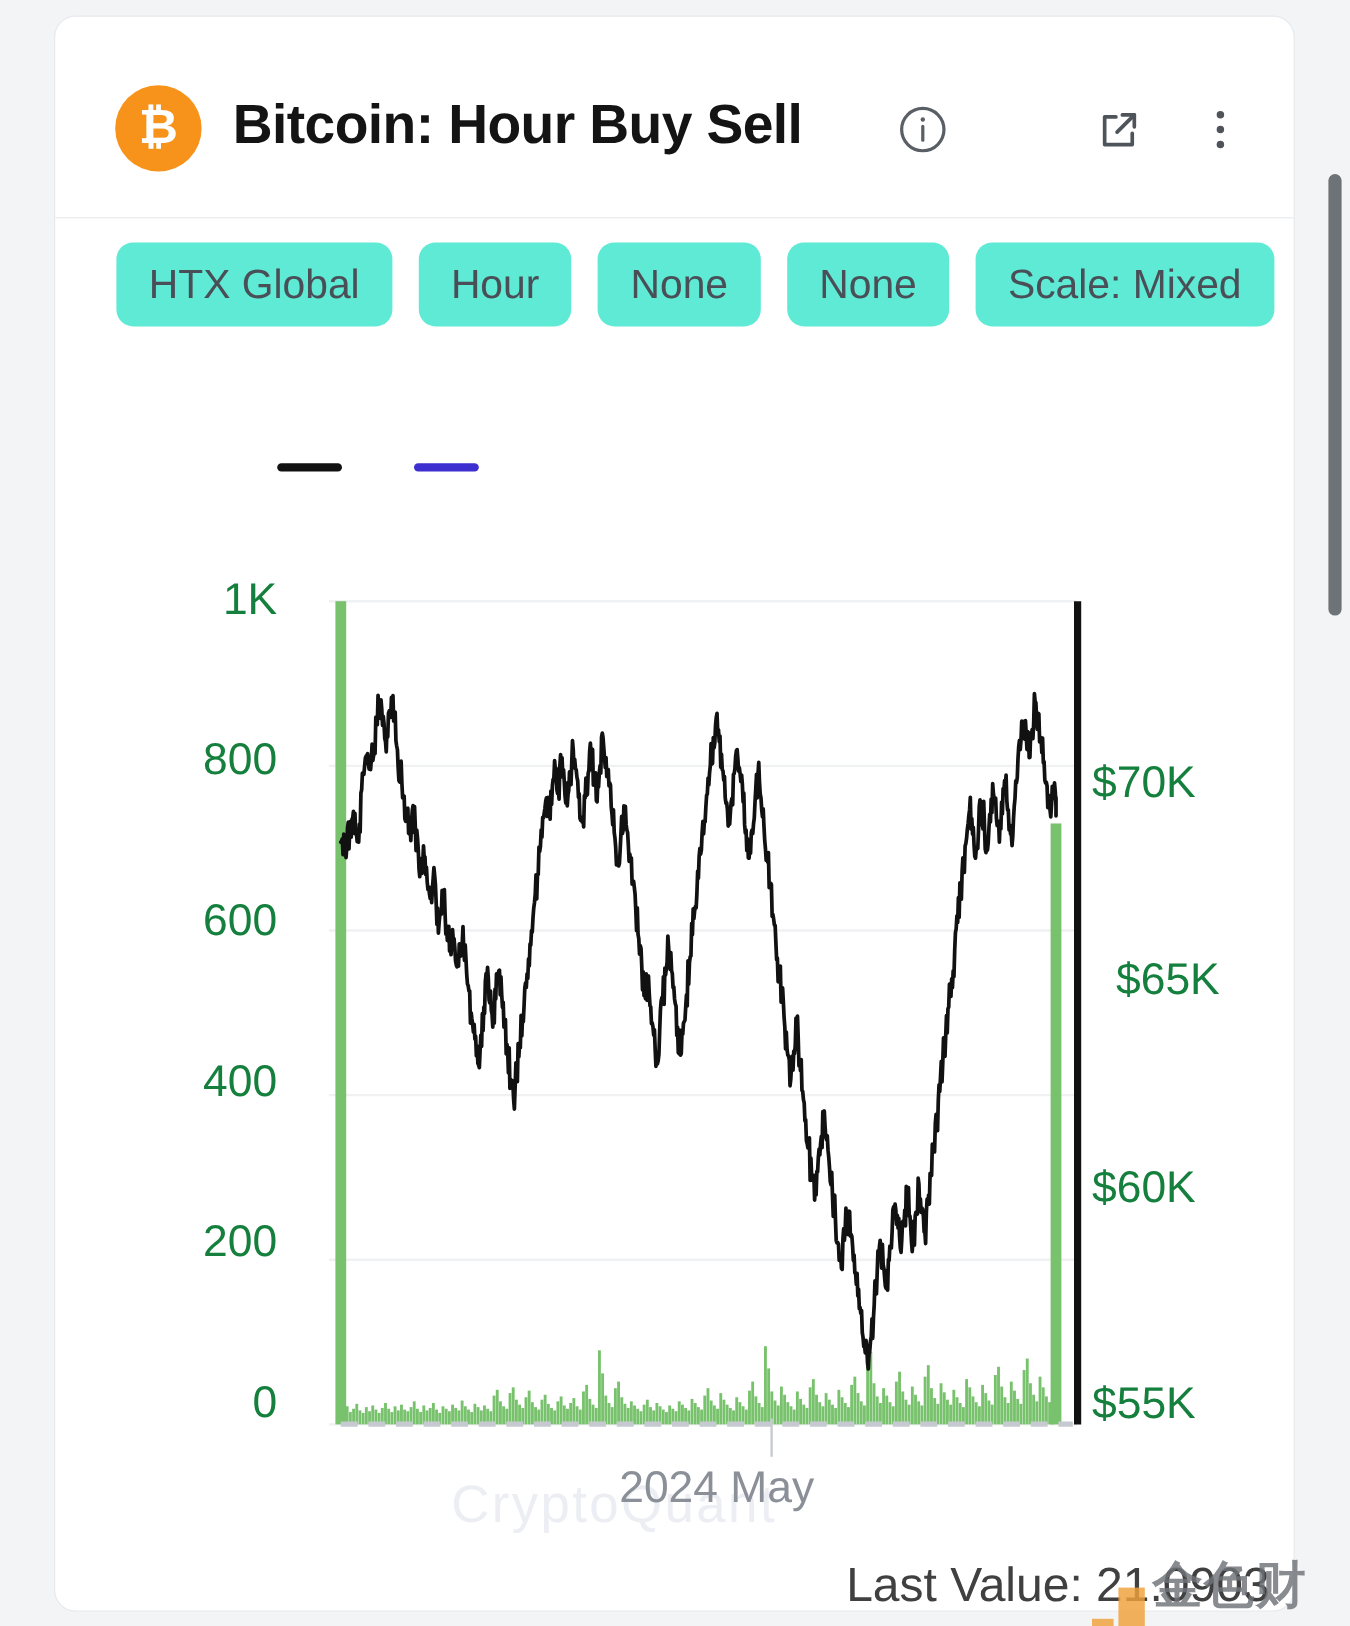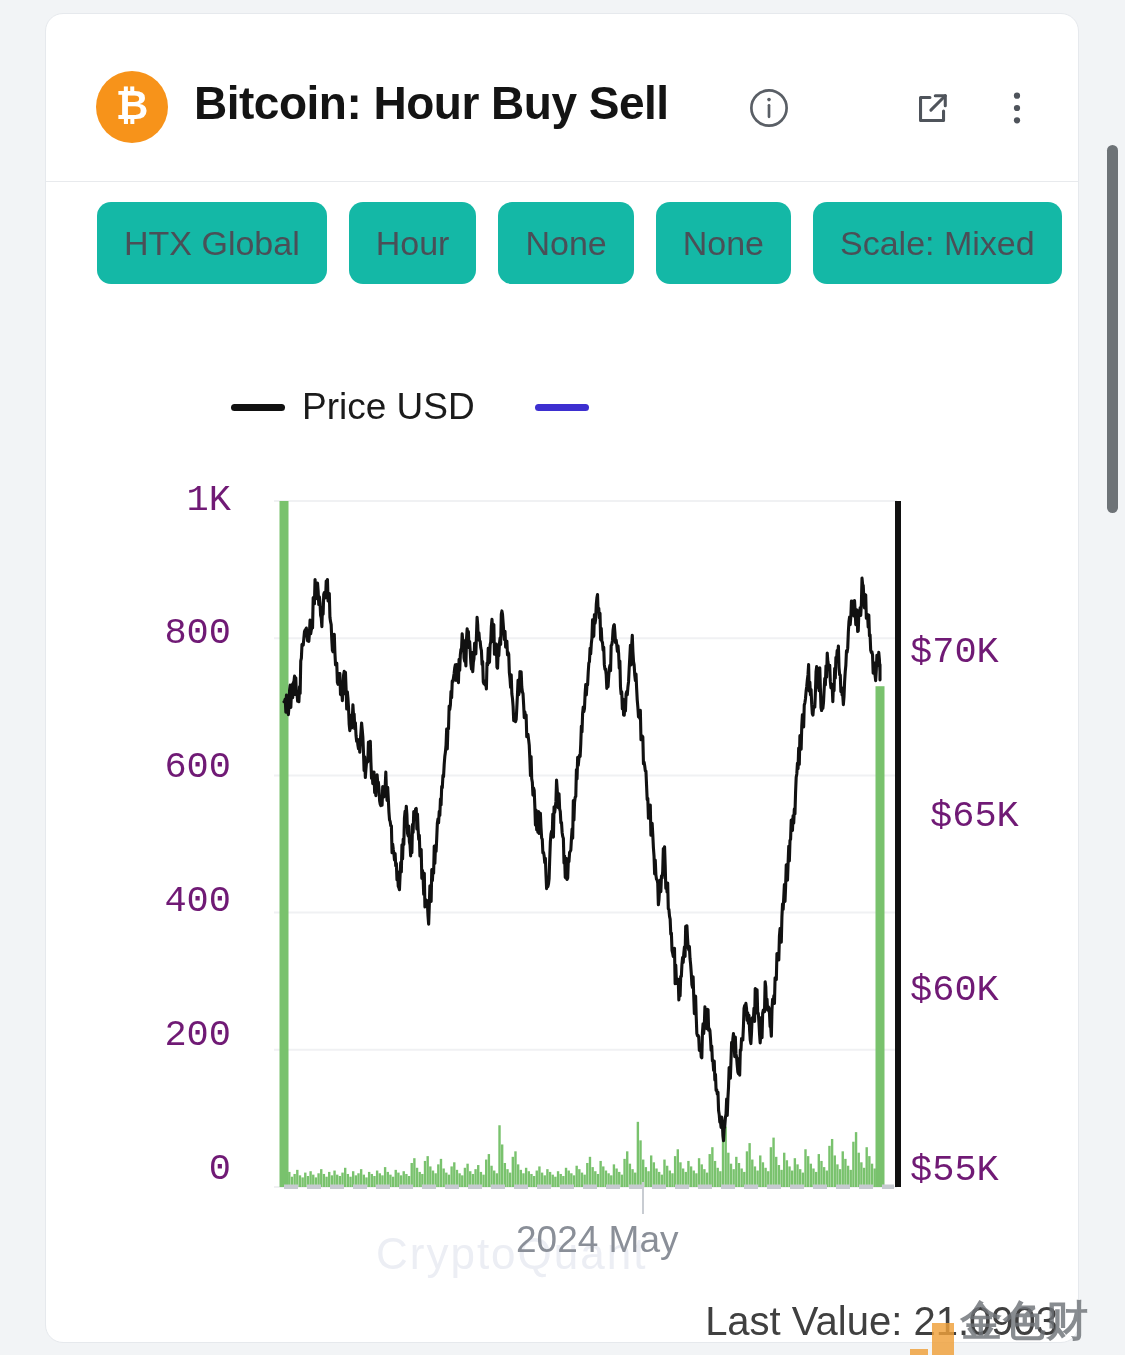--- a/index.html
+++ b/index.html
@@ -74,23 +74,23 @@
 
   
   .chips {
     position: absolute;
     left: 51px;
     top: 188px;
     display: flex;
     gap: 22px;
   }
   .chip {
-    background: #14b8a6;
+    background: #5eead4;
     border-radius: 14px;
-    height: 82px;
+    height: 70px;
     display: flex;
     align-items: center;
     padding: 16px 27px;
     font-size: 34px;
     color: #4a4f57;
     white-space: nowrap;
     cursor: pointer;
     box-sizing: border-box;
   }
 
@@ -111,23 +111,22 @@
   .chart-wrap {
     position: absolute;
     left: 0;
     top: 455px;
     width: 1032px;
     height: 810px;
   }
   .axis-left, .axis-right {
     position: absolute;
     font-size: 37px;
-    color: #701a75;
+    color: #15803d;
     white-space: nowrap;
-    font-family: Liberation Mono, monospace;
   }
   .axis-left { text-align: right; width: 130px; left: 55px; }
   .axis-right { left: 864px; }
 
   .plot {
     position: absolute;
     left: 228px;
     top: 30px;
     width: 627px;
     height: 690px;
@@ -268,21 +267,20 @@
       <div class="chip">HTX Global</div>
       <div class="chip">Hour</div>
       <div class="chip">None</div>
       <div class="chip">None</div>
       <div class="chip">Scale: Mixed</div>
     </div>
 
     <div class="legend">
       <div class="legend-item">
         <span class="legend-swatch" style="background:#111111"></span>
-        <span class="legend-label">Price USD</span>
       </div>
       <div class="legend-item">
         <span class="legend-swatch" style="background:#3d2fd0"></span>
       </div>
     </div>
 
     <div class="chart-wrap">
 
       <div class="axis-left" style="top: 10px;">1K</div>
       <div class="axis-left" style="top: 143px;">800</div>

